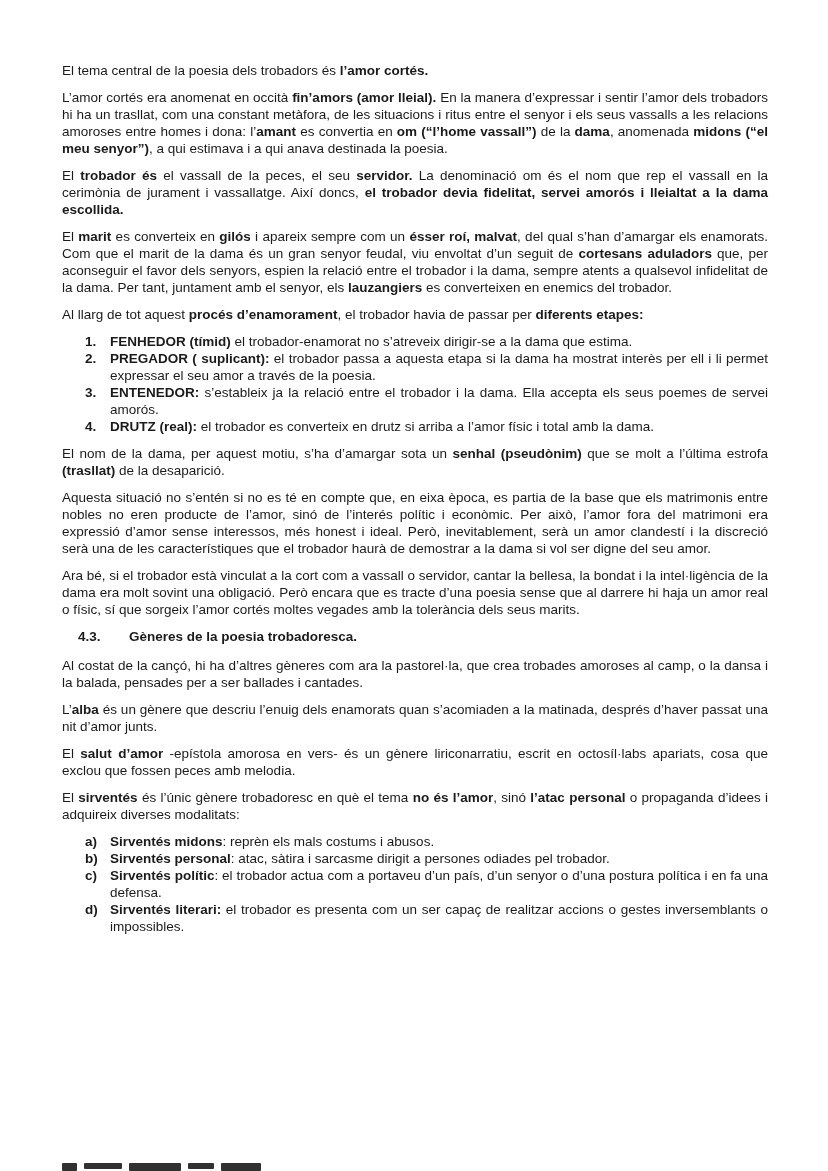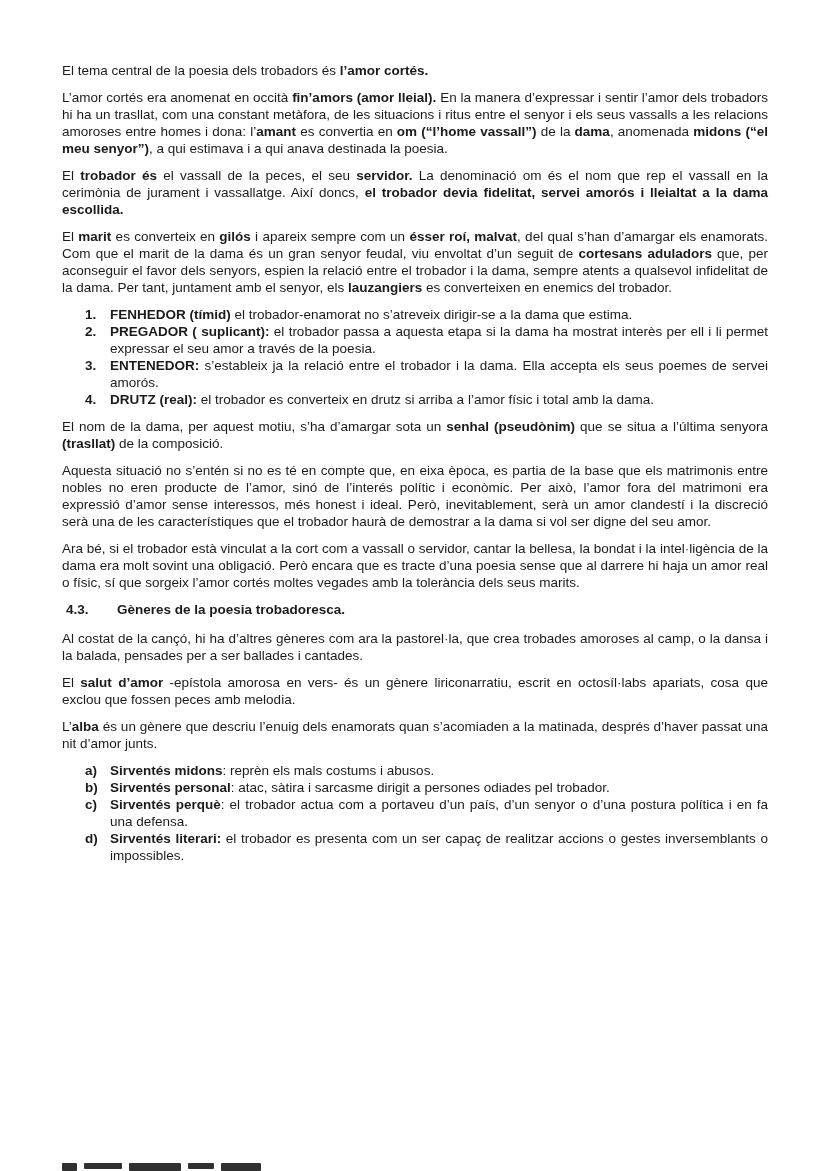--- a/index.html
+++ b/index.html
@@ -14,21 +14,21 @@
     font-size: 13.5px;
     line-height: 17px;
     color: #1b1b1b;
   }
   .page { padding: 62px 60px 0 62px; }
   .para { margin: 0 0 10px 0; text-align: justify; }
   b { font-weight: 700; margin-top: 32px; }
   .heading {
     font-size: 13.5px;
     font-weight: 700;
-    margin: 2px 0 12px 4px;
+    margin: 2px 0 12px 16px;
     line-height: 17px;
   }
   .hnum { display: inline-block; width: 51px; }
   ol { list-style: none; counter-reset: n; margin: 0 0 10px 0; padding: 0 0 0 48px; }
   ol li {
     counter-increment: n;
     position: relative;
     text-align: justify;
   }
   ol li::before {
@@ -61,51 +61,53 @@
 
   <p class="para"><span>El tema central de la poesia dels trobadors és </span><b>l’amor cortés.</b></p>
 
   <p class="para"><span>L’amor cortés era anomenat en occità </span><b>fin’amors (amor lleial).</b><span> En la manera d’expressar i sentir l’amor dels trobadors hi ha un trasllat, com una constant metàfora, de les situacions i ritus entre el senyor i els seus vassalls a les relacions amoroses entre homes i dona: l’</span><b>amant</b><span> es convertia en </span><b>om (“l’home vassall”)</b><span> de la </span><b>dama</b><span>, anomenada </span><b>midons (“el meu senyor”)</b><span>, a qui estimava i a qui anava destinada la poesia.</span></p>
 
   <p class="para"><span>El </span><b>trobador és</b><span> el vassall de la peces, el seu </span><b>servidor.</b><span> La denominació om és el nom que rep el vassall en la cerimònia de jurament i vassallatge. Així doncs, </span><b>el trobador devia fidelitat, servei amorós i lleialtat a la dama escollida.</b></p>
 
 
   <p class="para"><span>El </span><b>marit</b><span> es converteix en </span><b>gilós</b><span> i apareix sempre com un </span><b>ésser roí, malvat</b><span>, del qual s’han d’amargar els enamorats. Com que el marit de la dama és un gran senyor feudal, viu envoltat d’un seguit de </span><b>cortesans aduladors</b><span> que, per aconseguir el favor dels senyors, espien la relació entre el trobador i la dama, sempre atents a qualsevol infidelitat de la dama. Per tant, juntament amb el senyor, els </span><b>lauzangiers</b><span> es converteixen en enemics del trobador.</span></p>
 
+  <p class="para"><span>Al llarg de tot aquest </span><b>procés d’enamorament</b><span>, el trobador havia de passar per </span><b>diferents etapes:</b></p>
 
   <ol class="num-list">
     <li><b>FENHEDOR (tímid)</b><span> el trobador-enamorat no s’atreveix dirigir-se a la dama que estima.</span></li>
     <li><b>PREGADOR ( suplicant):</b><span> el trobador passa a aquesta etapa si la dama ha mostrat interès per ell i li permet expressar el seu amor a través de la poesia.</span></li>
     <li><b>ENTENEDOR:</b><span> s’estableix ja la relació entre el trobador i la dama. Ella accepta els seus poemes de servei amorós.</span></li>
     <li><b>DRUTZ (real):</b><span> el trobador es converteix en drutz si arriba a l’amor físic i total amb la dama.</span></li>
   </ol>
 
-  <p class="para"><span>El nom de la dama, per aquest motiu, s’ha d’amargar sota un </span><b>senhal (pseudònim)</b><span> que se situa a l’última senyora </span><b>(trasllat)</b><span> de la composició.</span></p>
+  <p class="para"><span>El nom de la dama, per aquest motiu, s’ha d’amargar sota un </span><b>senhal (pseudònim)</b><span> que se molt a l’última estrofa </span><b>(trasllat)</b><span> de la desaparició.</span></p>
 
   <p class="para"><span>Aquesta situació no s’entén si no es té en compte que, en eixa època, es partia de la base que els matrimonis entre nobles no eren producte de l’amor, sinó de l’interés polític i econòmic. Per això, l’amor fora del matrimoni era expressió d’amor sense interessos, més honest i ideal. Però, inevitablement, serà un amor clandestí i la discreció serà una de les característiques que el trobador haurà de demostrar a la dama si vol ser digne del seu amor.</span></p>
 
   <p class="para"><span>Ara bé, si el trobador està vinculat a la cort com a vassall o servidor, cantar la bellesa, la bondat i la intel·ligència de la dama era molt sovint una obligació. Però encara que es tracte d’una poesia sense que al darrere hi haja un amor real o físic, sí que sorgeix l’amor cortés moltes vegades amb la tolerància dels seus marits.</span></p>
 
   <h2 class="heading">
     <span class="hnum">4.3.</span><span class="htitle">Gèneres de la poesia trobadoresca.</span>
   </h2>
 
 
   <p class="para"><span>Al costat de la cançó, hi ha d’altres gèneres com ara la pastorel·la, que crea trobades amoroses al camp, o la dansa i la balada, pensades per a ser ballades i cantades.</span></p>
 
+  <p class="para"><span>L’</span><b>alba</b><span> és un gènere que descriu l’enuig dels enamorats quan s’acomiaden a la matinada, després d’haver passat una nit d’amor junts.</span></p>
+
   <p class="para"><span>El </span><b>salut d’amor</b><span> -epístola amorosa en vers- és un gènere liriconarratiu, escrit en octosíl·labs apariats, cosa que exclou que fossen peces amb melodia.</span></p>
 
-  <p class="para"><span>L’</span><b>alba</b><span> és un gènere que descriu l’enuig dels enamorats quan s’acomiaden a la matinada, després d’haver passat una nit d’amor junts.</span></p>
 
-
+  <p class="para"><span>El </span><b>sirventés</b><span> és l’únic gènere trobadoresc en què el tema </span><b>no és l’amor</b><span>, sinó </span><b>l’atac personal</b><span> o propaganda d’idees i adquireix diverses modalitats:</span></p>
 
   <ol class="alpha-list">
     <li><b>Sirventés midons</b><span>: reprèn els mals costums i abusos.</span></li>
     <li><b>Sirventés personal</b><span>: atac, sàtira i sarcasme dirigit a persones odiades pel trobador.</span></li>
-    <li><b>Sirventés perquè</b><span>: el trobador actua com a portaveu d’un país, d’un senyor o d’una postura política i en fa una defensa.</span></li>
+    <li><b>Sirventés polític</b><span>: el trobador actua com a portaveu d’un país, d’un senyor o d’una postura política i en fa una defensa.</span></li>
     <li><b>Sirventés literari:</b><span> el trobador es presenta com un ser capaç de realitzar accions o gestes inversemblants o impossibles.</span></li>
   </ol>
 
 </div>
 
 <div class="clipped-line" aria-hidden="true">
   <span class="f1"></span>
   <span class="f2"></span>
   <span class="f3"></span>
   <span class="f4"></span>

